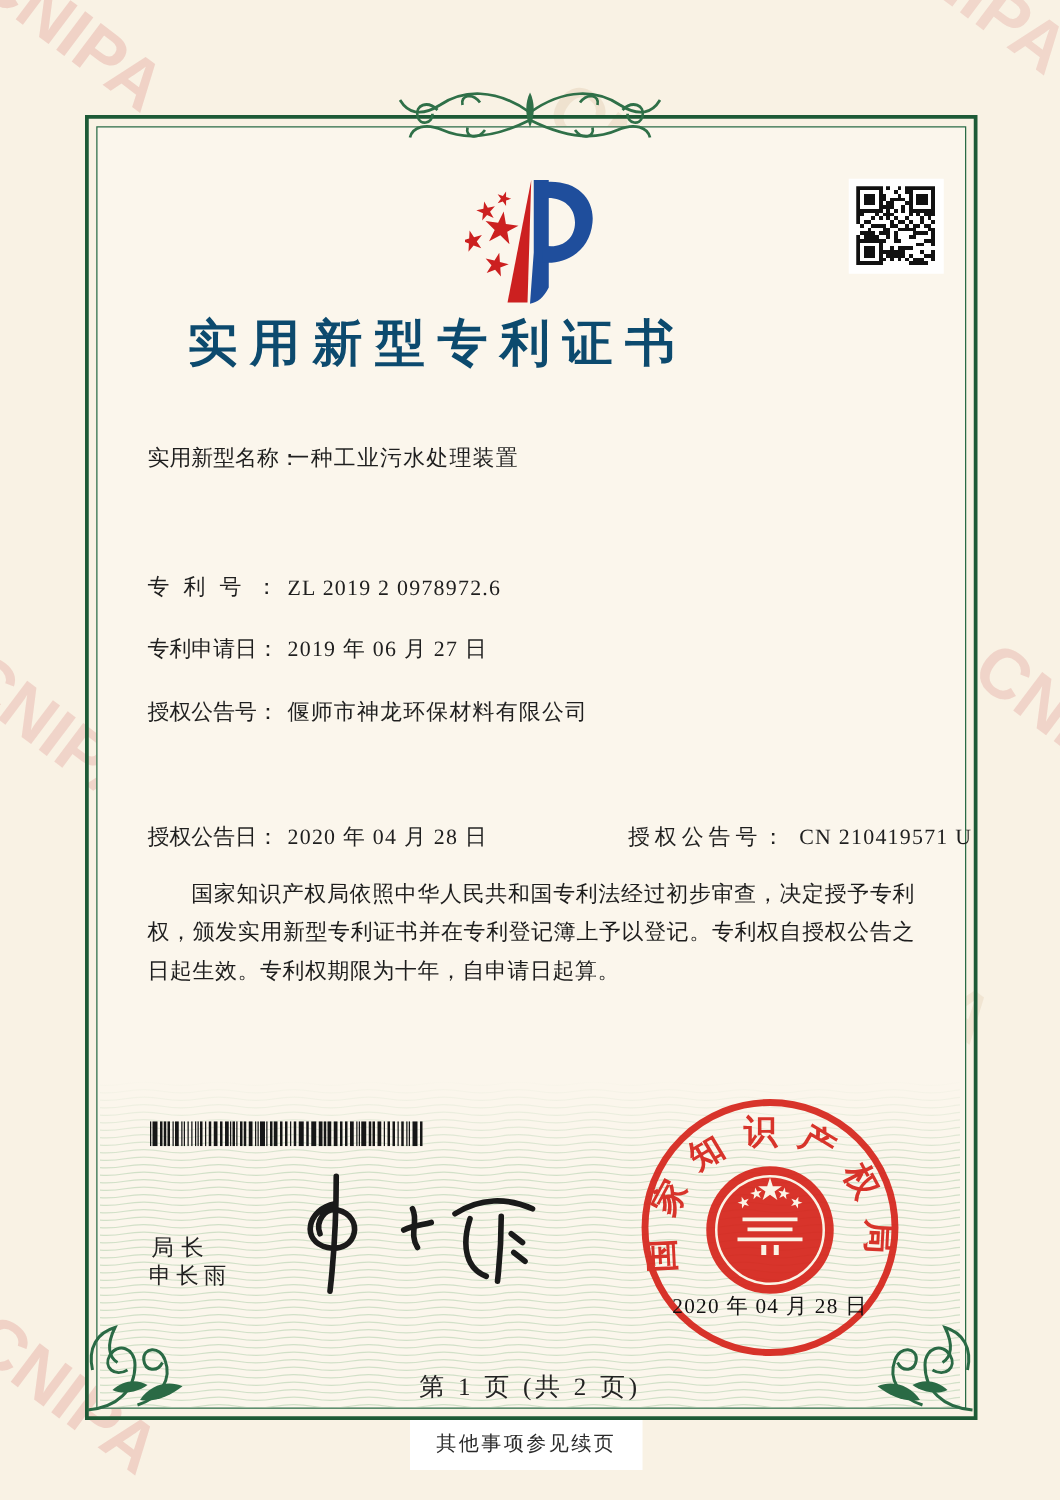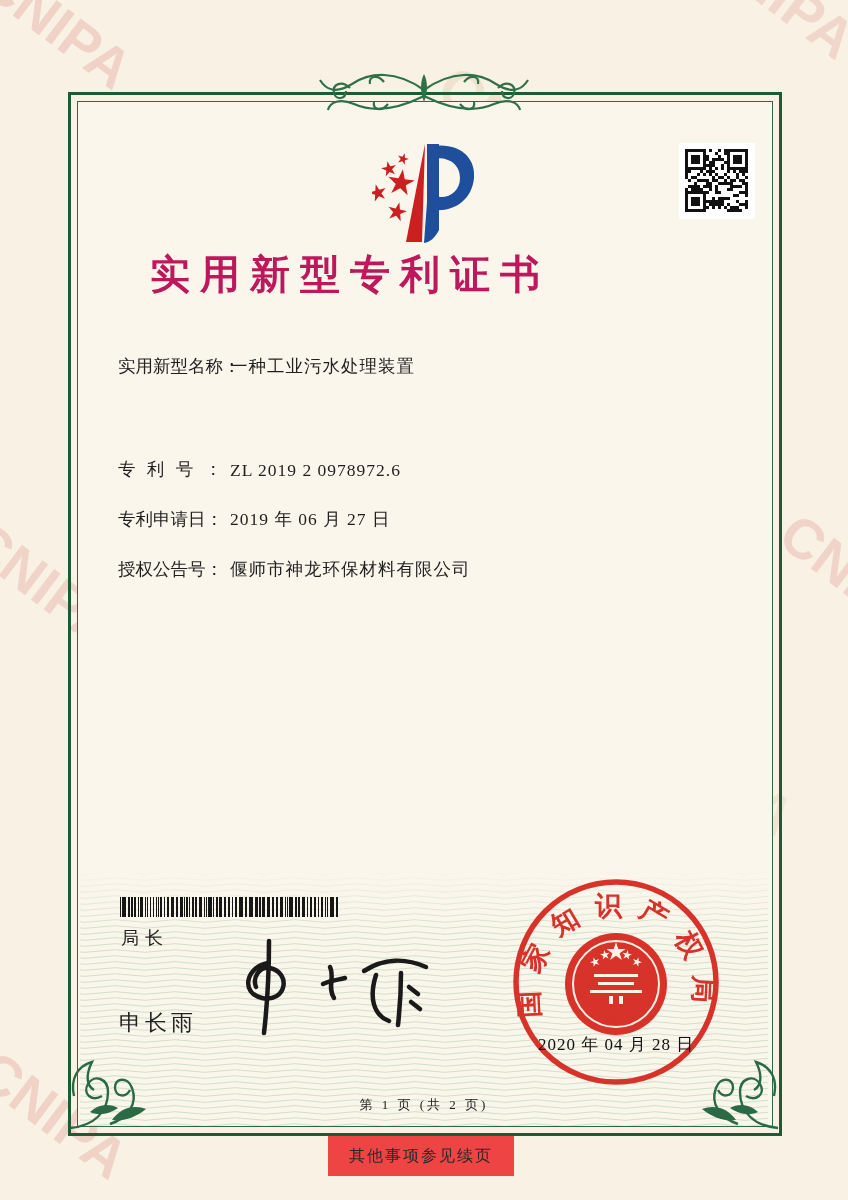--- a/index.html
+++ b/index.html
@@ -15,48 +15,48 @@
   .wavezone{position:absolute;left:80px;top:852px;width:688px;height:274px;overflow:hidden;}
   .wavefade{position:absolute;left:0;top:0;width:100%;height:80px;
             background:linear-gradient(#fbf6ec 15%,rgba(251,246,236,0));}
 
   .certno{position:absolute;left:118px;top:147px;font-size:17px;letter-spacing:3px;color:#2b2b2b;}
   .logo{position:absolute;left:372px;top:142px;}
   .qrbox{position:absolute;left:679px;top:143px;width:76px;height:76px;background:#fff;padding:0;}
   #qr{position:absolute;left:6px;top:6px;}
 
   .title{position:absolute;left:0;top:247px;width:700px;text-align:center;
-         font-size:40px;font-weight:bold;letter-spacing:10px;color:#be185d;}
+         font-size:40px;font-weight:bold;letter-spacing:10px;color:#0c4a6e;}
 
   .frow{position:absolute;left:118px;font-size:17.5px;color:#1f1f1f;white-space:nowrap;}
   .flabel{display:inline-block;width:104px;text-align:justify;text-align-last:justify;vertical-align:bottom;}
   .fvalue{margin-left:8px;letter-spacing:1px;}
   .fpair2{margin-left:112px;}
   .fpair2 .flabel2{letter-spacing:4px;}
 
   .bodytext{position:absolute;left:118px;top:700px;width:614px;font-size:17.5px;line-height:1.73;
             color:#1d1d1d;text-align:justify;letter-spacing:0.5px;}
   .bodytext p{margin:0;text-indent:2em;}
 
   #barcode{position:absolute;left:120px;top:897px;}
 
-  .sig-title{position:absolute;left:121px;top:926px;font-size:18px;letter-spacing:6px;color:#222;
+  .sig-title{position:absolute;left:121px;top:986px;font-size:18px;letter-spacing:6px;color:#222;
              font-family:"Liberation Sans","DejaVu Sans",sans-serif;}
-  .sig-name{position:absolute;left:119px;top:1008px;font-size:22px;letter-spacing:4px;color:#222;
+  .sig-name{position:absolute;left:119px;top:1008px;font-size:18px;letter-spacing:4px;color:#222;
             font-family:"Liberation Sans","DejaVu Sans",sans-serif;}
   .sig-hand{position:absolute;left:228px;top:935px;}
 
   .sealwrap{position:absolute;left:506px;top:876px;width:220px;height:216px;}
   .sealdate{position:absolute;left:503px;top:1033px;width:226px;text-align:center;
             font-size:17px;letter-spacing:1px;color:#111;z-index:5;}
 
   .pageinfo{position:absolute;left:0;top:1096px;width:848px;text-align:center;
-            font-size:13px;letter-spacing:3px;color:#222;}
-
-  .notebox{position:absolute;left:328px;top:1136px;width:186px;height:40px;background:#ef4444;
+            font-size:20px;letter-spacing:3px;color:#222;}
+
+  .notebox{position:absolute;left:328px;top:1136px;width:186px;height:40px;background:#ffffff;
            text-align:center;line-height:40px;font-size:16px;letter-spacing:2px;color:#2a2a2a;}
 
   svg{display:block;}
 </style>
 </head>
 <body>
 
 <div id="page">
 
   <div class="wm" style="left:-28px;top:-8px;font-size:56px;color:rgba(233,188,178,0.60);">CNIPA</div>
@@ -390,22 +390,26 @@
   </div>
   <div class="frow" style="top:457px">
     <span class="flabel">专利号：</span><span class="fvalue">ZL 2019 2 0978972.6</span>
   </div>
   <div class="frow" style="top:507px">
     <span class="flabel">专利申请日：</span><span class="fvalue">2019 年 06 月 27 日</span>
   </div>
   <div class="frow" style="top:557px">
     <span class="flabel">授权公告号：</span><span class="fvalue">偃师市神龙环保材料有限公司</span>
   </div>
+  <div class="frow" style="top:657px">
+    <span class="flabel">授权公告日：</span><span class="fvalue">2020 年 04 月 28 日</span><span class="fpair2"><span class="flabel2">授权公告号：</span><span class="fvalue">CN 210419571 U</span></span>
+  </div>
 
   <div class="bodytext">
+    <p>国家知识产权局依照中华人民共和国专利法经过初步审查，决定授予专利权，颁发实用新型专利证书并在专利登记簿上予以登记。专利权自授权公告之日起生效。专利权期限为十年，自申请日起算。</p>
   </div>
 
   <svg id="barcode" width="224" height="20">
       <rect x="0" y="0" width="1" height="20" fill="#161616"></rect>
       <rect x="2" y="0" width="4" height="20" fill="#161616"></rect>
       <rect x="8" y="0" width="2" height="20" fill="#161616"></rect>
       <rect x="11" y="0" width="2" height="20" fill="#161616"></rect>
       <rect x="14" y="0" width="2" height="20" fill="#161616"></rect>
       <rect x="18" y="0" width="1" height="20" fill="#161616"></rect>
       <rect x="20" y="0" width="3" height="20" fill="#161616"></rect>

